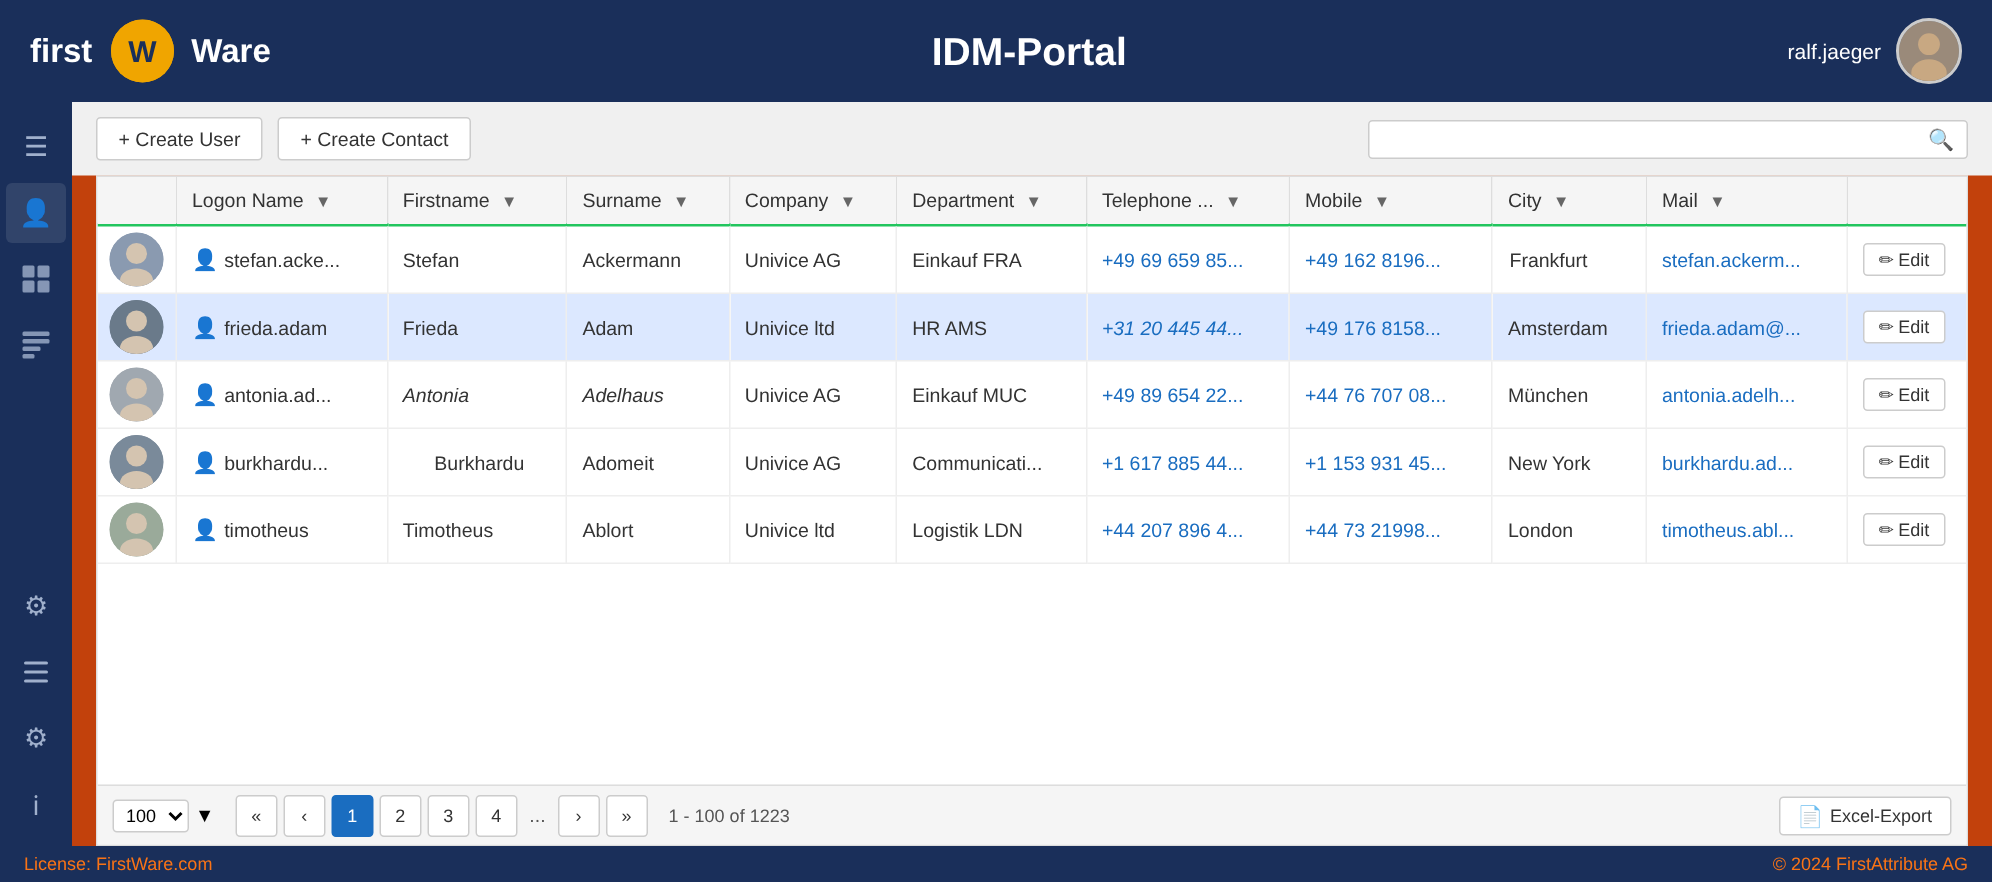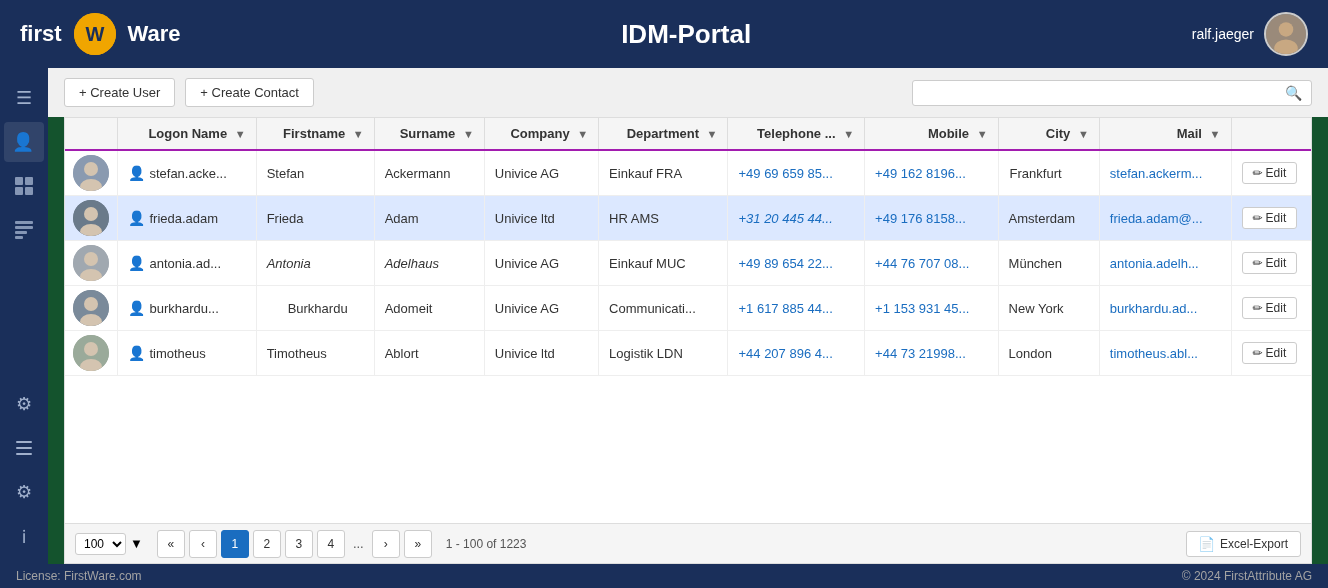--- a/index.html
+++ b/index.html
@@ -62,21 +62,21 @@
     }
     .sidebar-item:hover, .sidebar-item.active { color: white; background: rgba(255,255,255,0.1); }
     .sidebar-spacer { flex: 1; }
 
     
     .content {
       flex: 1;
       display: flex;
       flex-direction: column;
       overflow: hidden;
-      background: #14532d;
+      background: #c2410c;
     }
 
     
     .toolbar {
       padding: 10px 16px;
       display: flex;
       align-items: center;
       gap: 10px;
       background: #f0f0f0;
       flex-shrink: 0;
@@ -125,24 +125,24 @@
       flex-shrink: 0;
     }
 
     
     .table-scroll { flex: 1; overflow-y: auto; overflow-x: hidden; }
     table { width: 100%; border-collapse: collapse; font-size: 13px; }
     thead { position: sticky; top: 0; z-index: 10; }
     thead tr { background: #f5f5f5; }
     th {
       padding: 8px 10px;
-      border-bottom: 2px solid #a21caf;
+      border-bottom: 2px solid #22c55e;
       border-right: 1px solid #ddd;
-      text-align: right;
-      font-weight: bold;
+      text-align: left;
+      font-weight: normal;
       color: #333;
       white-space: nowrap;
       cursor: pointer;
       user-select: none;
     }
     th:last-child { border-right: none; }
     .th-icon { color: #666; margin-left: 4px; font-size: 11px; }
     td {
       padding: 6px 10px;
       border-bottom: 1px solid #eee;
@@ -218,21 +218,21 @@
       border-radius: 3px;
       cursor: pointer;
       font-size: 12px;
       display: flex; align-items: center; gap: 4px;
       color: #333;
     }
 
     
     .footer {
       background: #1a2f5a;
-      color: #a3a3a3;
+      color: #f97316;
       font-size: 12px;
       padding: 5px 16px;
       display: flex;
       justify-content: space-between;
       align-items: flex-end;
       flex-shrink: 0;
     }
 
     
     .table-scroll::-webkit-scrollbar { width: 8px; }

